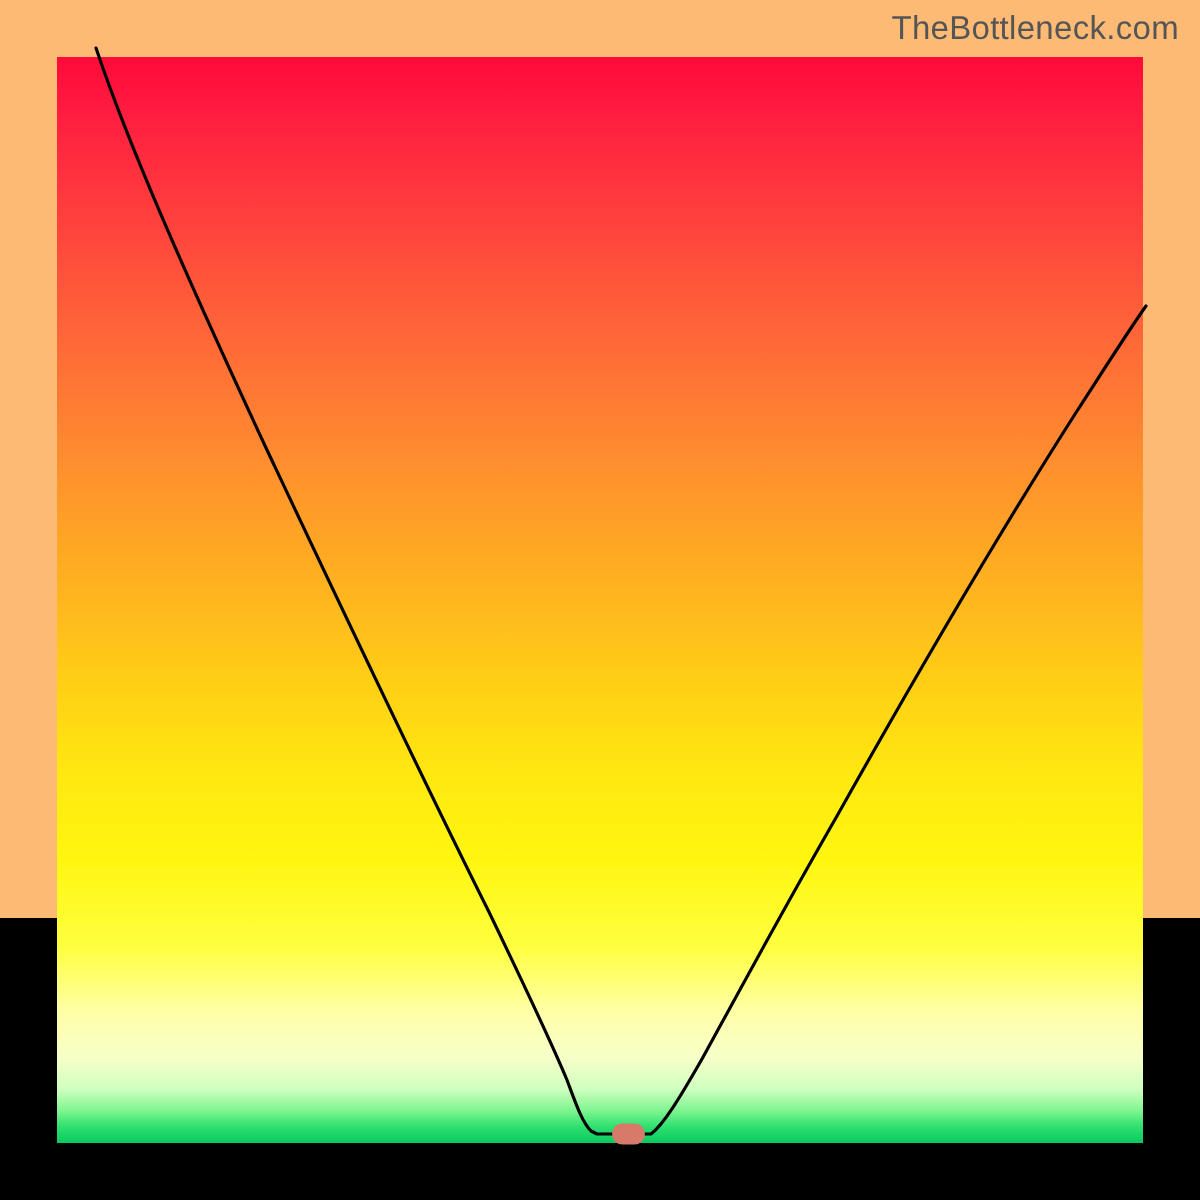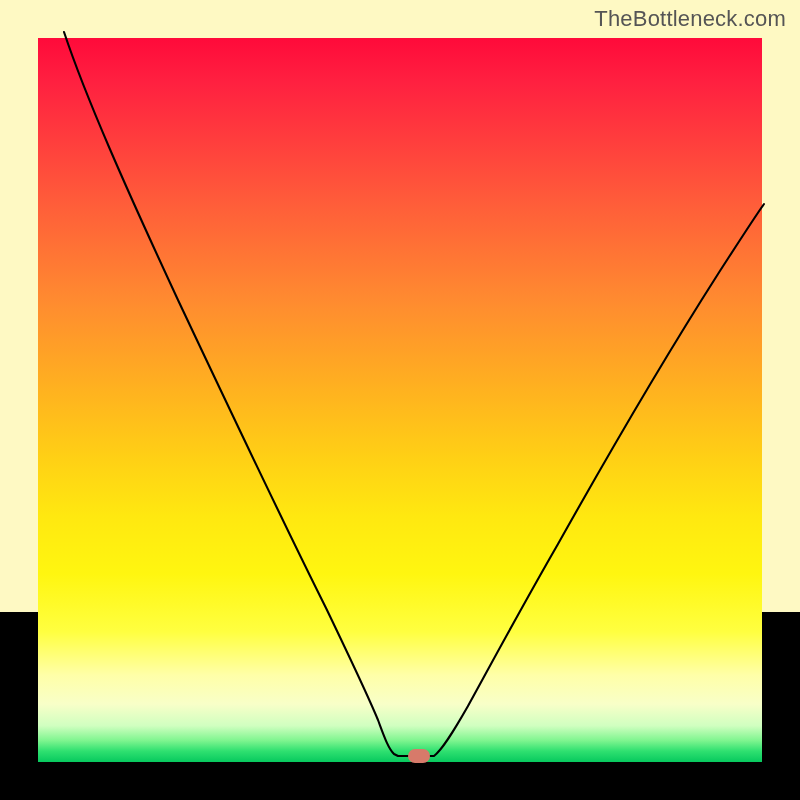--- a/index.html
+++ b/index.html
@@ -8,21 +8,21 @@
     width: 800px;
     height: 800px;
     background: #000;
     overflow: hidden;
     font-family: Arial, Helvetica, sans-serif;
   }
   .frame {
     position: relative;
     width: 800px;
     height: 612px;
-    background: #fef9c3;
+    background: #fdba74;
   }
   .plot-area {
     position: absolute;
     left: 38px;
     top: 38px;
     width: 724px;
     height: 724px;
     
     background: linear-gradient(
       to bottom,

